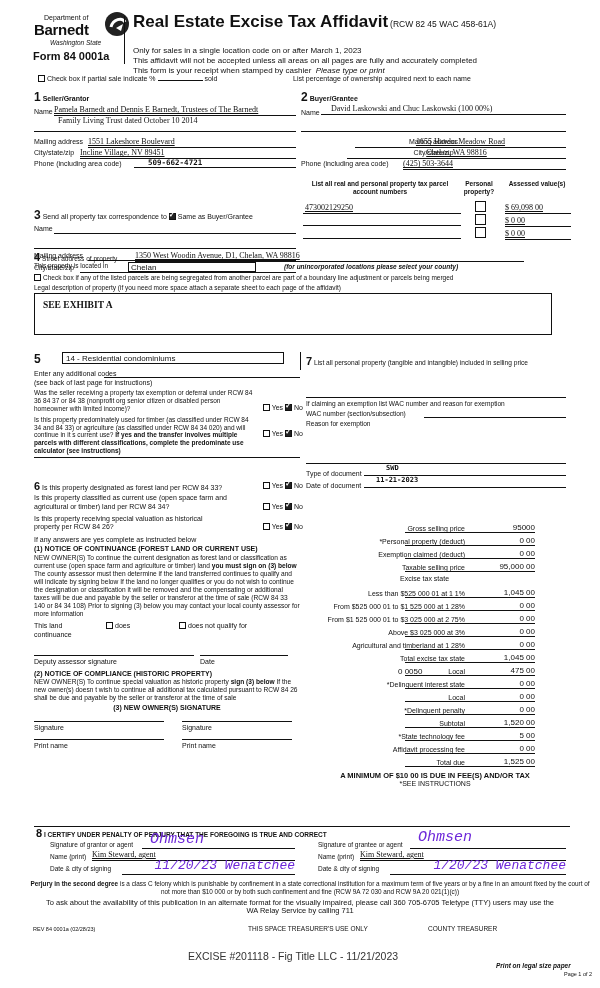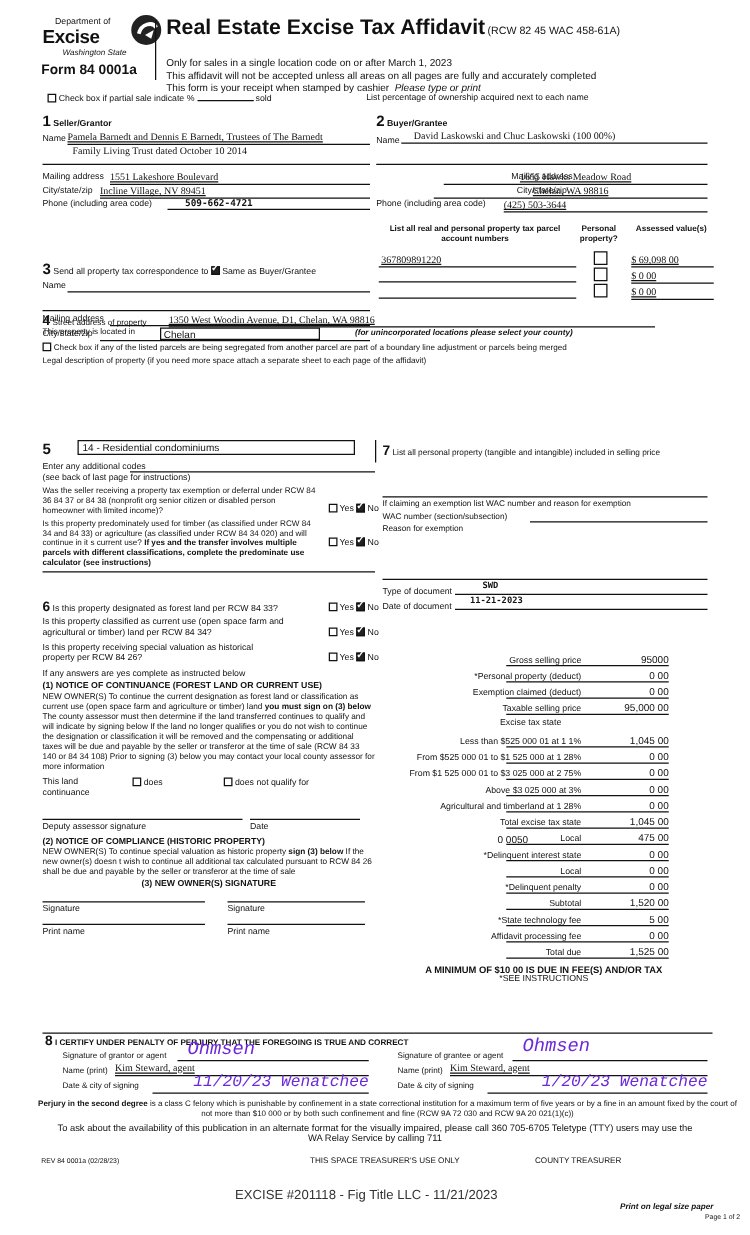--- a/index.html
+++ b/index.html
@@ -22,21 +22,21 @@
   .rowfin .lbl { position:absolute; right: 70px; bottom: 1px; white-space: nowrap; }
   .rowfin .ul { position:absolute; right: 0; width: 130px; bottom: 1px; border-bottom: 1px solid #111; }
   .rowfin .val { position:absolute; right: 0; bottom: 1px; font-size: 8px; }
   .sig { font-family: Liberation Mono, monospace; font-style: italic; font-size: 13px; color: #6d28d9; text-align: right; }
 </style>
 </head>
 <body>
 
 <div class="abs" style="left:30px;top:8px;width:120px;height:60px;">
   <div class="abs" style="left:14px;top:6px;font-size:7px;">Department of</div>
-  <div class="abs bold" style="left:4px;top:13px;font-size:15px;letter-spacing:-0.3px;">Excise</div>
+  <div class="abs bold" style="left:4px;top:13px;font-size:15px;letter-spacing:-0.3px;">Barnedt</div>
   <div class="abs ital" style="left:20px;top:31px;font-size:6.5px;">Washington State</div>
   <div class="abs" style="left:74px;top:3px;width:26px;height:26px;">
     <svg width="26" height="26" viewBox="0 0 26 26">
         <circle cx="13" cy="13" r="12" fill="#222"></circle>
         <path d="M7 16 C9 8,18 6,21 11" stroke="#fff" stroke-width="3" fill="none"></path>
         <path d="M12 17 L19 13 L17 20 Z" fill="#fff"></path>
       </svg>
   </div>
   <div class="abs bold" style="left:3px;top:42px;font-size:11px;">Form 84 0001a</div>
 </div>
@@ -117,21 +117,21 @@
     <span class="abs line fill" style="left:102px;right:0;top:-1px;">(425) 503-3644</span>
   </div>
 </div>
 
 <div class="abs" style="left:301px;top:180px;width:270px;">
   <div class="abs bold center" style="left:4px;top:0;width:150px;font-size:6.5px;">List all real and personal property tax parcel account numbers</div>
   <div class="abs bold center" style="left:158px;top:0;width:40px;font-size:6.5px;">Personal property?</div>
   <div class="abs bold center" style="left:204px;top:0;width:64px;font-size:6.5px;">Assessed value(s)</div>
 
   <div class="abs" style="left:0;top:22px;width:270px;height:13px;">
-    <span class="abs line fill" style="left:2px;width:158px;top:1px;padding-left:2px;">367809891220</span>
+    <span class="abs line fill" style="left:2px;width:158px;top:1px;padding-left:2px;">473002129250</span>
     <span class="abs big-cb" style="left:174px;top:-1px;"></span>
     <span class="abs line fill" style="left:204px;width:66px;top:1px;">$ 69,098 00</span>
   </div>
   <div class="abs" style="left:0;top:35px;width:270px;height:13px;">
     <span class="abs line fill" style="left:2px;width:158px;top:1px;height:10px;"></span>
     <span class="abs big-cb" style="left:174px;top:-1px;"></span>
     <span class="abs line fill" style="left:204px;width:66px;top:1px;">$ 0 00</span>
   </div>
   <div class="abs" style="left:0;top:48px;width:270px;height:13px;">
     <span class="abs line fill" style="left:2px;width:158px;top:1px;height:10px;"></span>
@@ -146,20 +146,23 @@
     <span style="font-size:6.5px;">Street address of property</span>
     <span class="abs line fill" style="left:101px;right:40px;top:0;">1350 West Woodin Avenue, D1, Chelan, WA 98816</span>
   </div>
   <div style="position:relative;height:12px;">
     <span style="font-size:6.5px;">This property is located in</span>
     <span class="abs" style="left:94px;top:0;width:128px;height:10px;border:1px solid #111;font-size:8px;padding-left:2px;line-height:9px;">Chelan</span>
     <span class="abs bold ital" style="left:250px;top:1px;font-size:6.5px;">(for unincorporated locations please select your county)</span>
   </div>
   <div style="font-size:6.5px;"><span class="cb"></span><span>Check box if any of the listed parcels are being segregated from another parcel  are part of a boundary line adjustment or parcels being merged</span></div>
   <div style="font-size:6.5px;margin-top:2px;">Legal description of property (if you need more space  attach a separate sheet to each page of the affidavit)</div>
+  <div style="margin-top:1px;width:518px;height:42px;border:1px solid #111;padding:6px 8px;">
+    <span class="serif bold" style="font-size:9.5px;">SEE EXHIBIT A</span>
+  </div>
 </div>
 
 <div class="abs" style="left:34px;top:352px;width:266px;">
   <div style="position:relative;height:18px;">
     <span class="secnum">5</span>
     <span class="abs" style="left:28px;top:0;width:222px;height:12px;border:1px solid #111;font-size:8px;padding-left:3px;line-height:11px;">14 - Residential condominiums</span>
   </div>
   <div style="position:relative;height:9px;">
     <span>Enter any additional codes</span>
     <span class="abs line" style="left:70px;right:0;top:0;height:8px;"></span>

